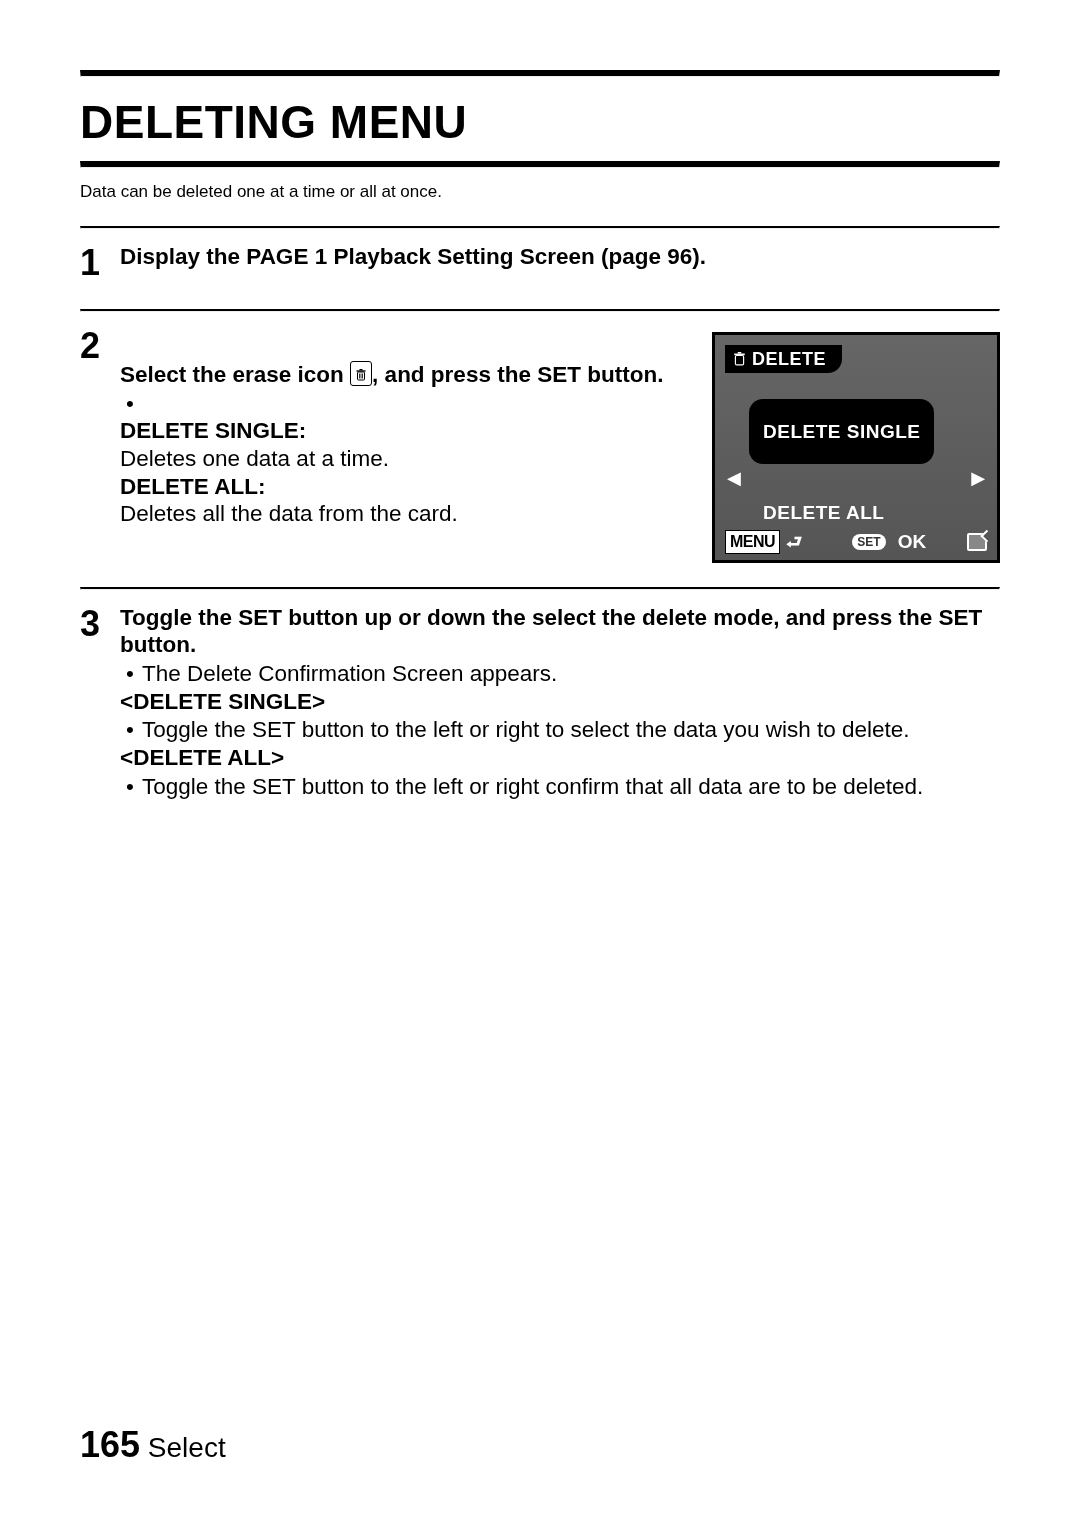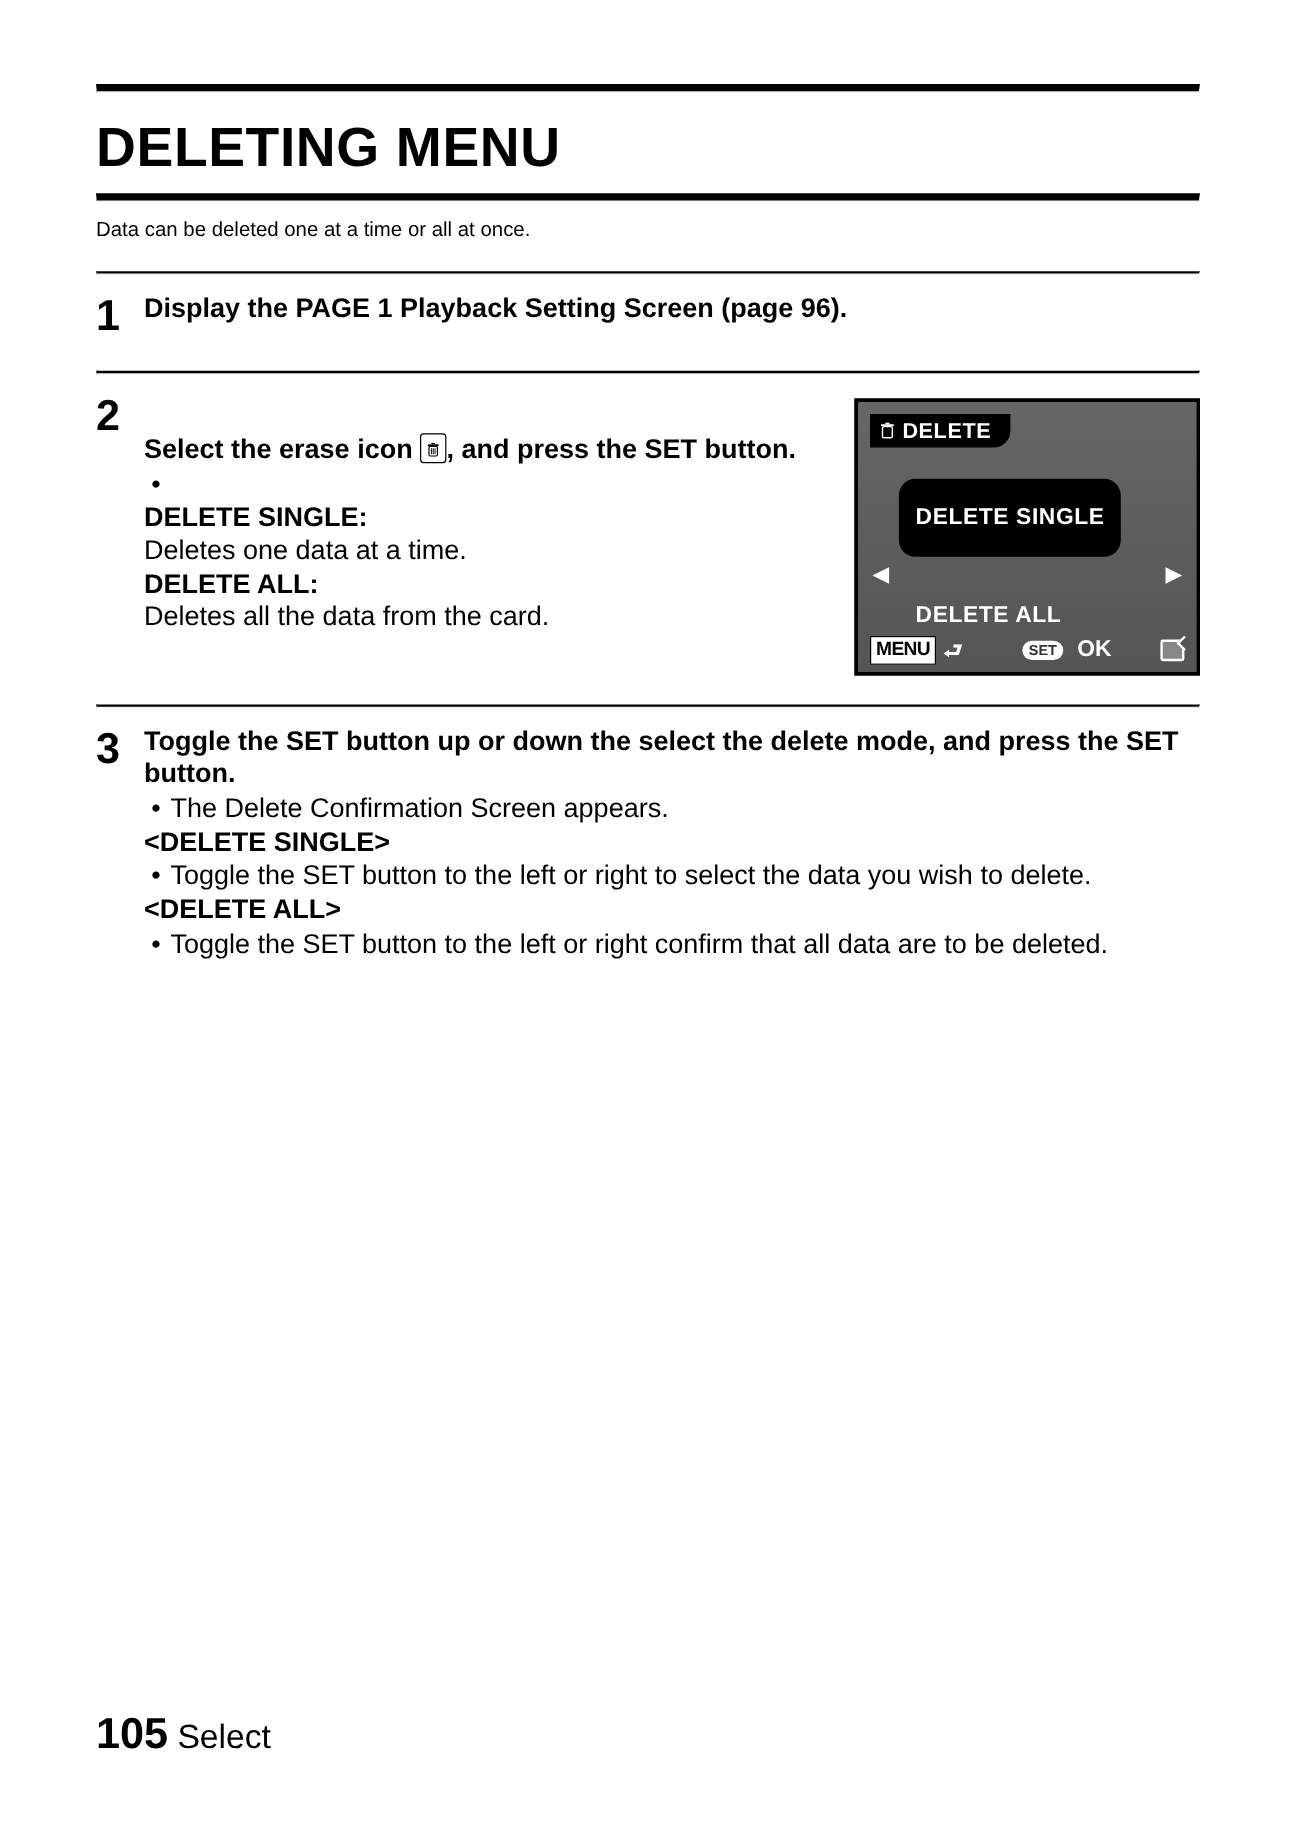--- a/index.html
+++ b/index.html
@@ -294,15 +294,15 @@
       <div class="bullet-row">
         <div class="bullet-dot">•</div>
         <div>Toggle the SET button to the left or right confirm that all data are to be deleted.</div>
       </div>
     </div>
   </div>
 
 </div>
 
 <div class="footer">
-  <span class="pnum">105</span>
+  <span class="pnum">165</span>
   <span>Select</span>
 </div>
 
 </body></html>

